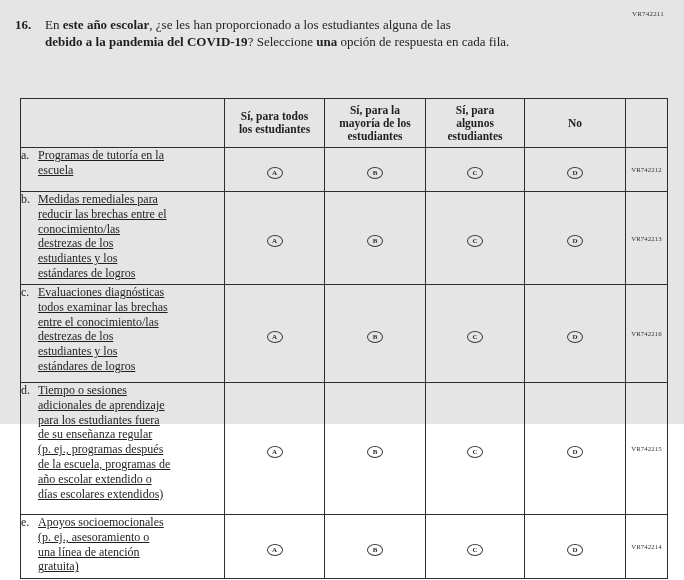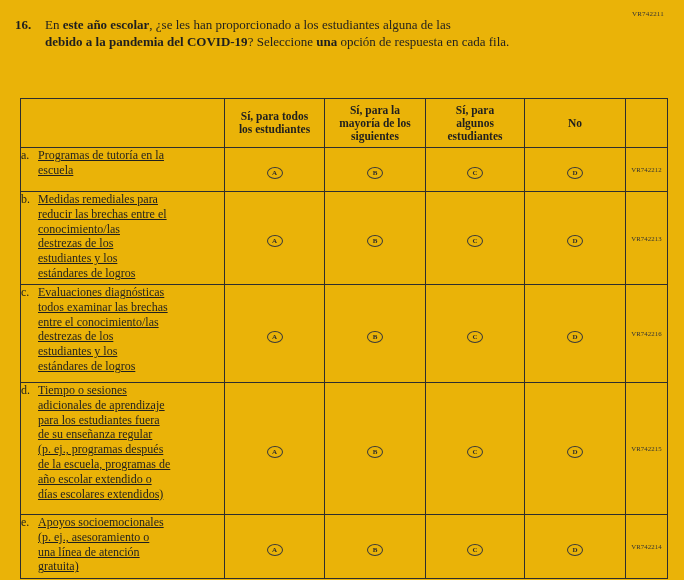--- a/index.html
+++ b/index.html
@@ -3,21 +3,21 @@
 <meta charset="utf-8">
 <style>
   html, body { margin:0; padding:0; background:#ffffff; }
   body {
     width:684px; height:580px;
     font-family:"Liberation Serif", serif;
     color:#1f1f1f;
     position:relative;
     overflow:hidden;
   }
-  .page { position:relative; width:684px; height:580px; background:#eab308; }
+  .page { position:relative; width:684px; height:424px; background:#e5e5e5; }
 
   
   .form-code {
     position:absolute; top:10px; right:20px;
     font-size:7px; letter-spacing:0.2px; color:#333;
   }
 
   
   .question {
     position:absolute; left:15px; top:17px; width:600px;
@@ -99,21 +99,21 @@
         <col style="width:101px">
         <col style="width:42px">
     </colgroup>
     <thead>
       <tr>
         <th></th>
         <th>Sí, para todos
 los estudiantes</th>
         <th>Sí, para la
 mayoría de los
-siguientes</th>
+estudiantes</th>
         <th>Sí, para
 algunos
 estudiantes</th>
         <th>No</th>
         <th></th>
       </tr>
     </thead>
     <tbody>
       <tr class="r-a">
         <td class="lbl">

